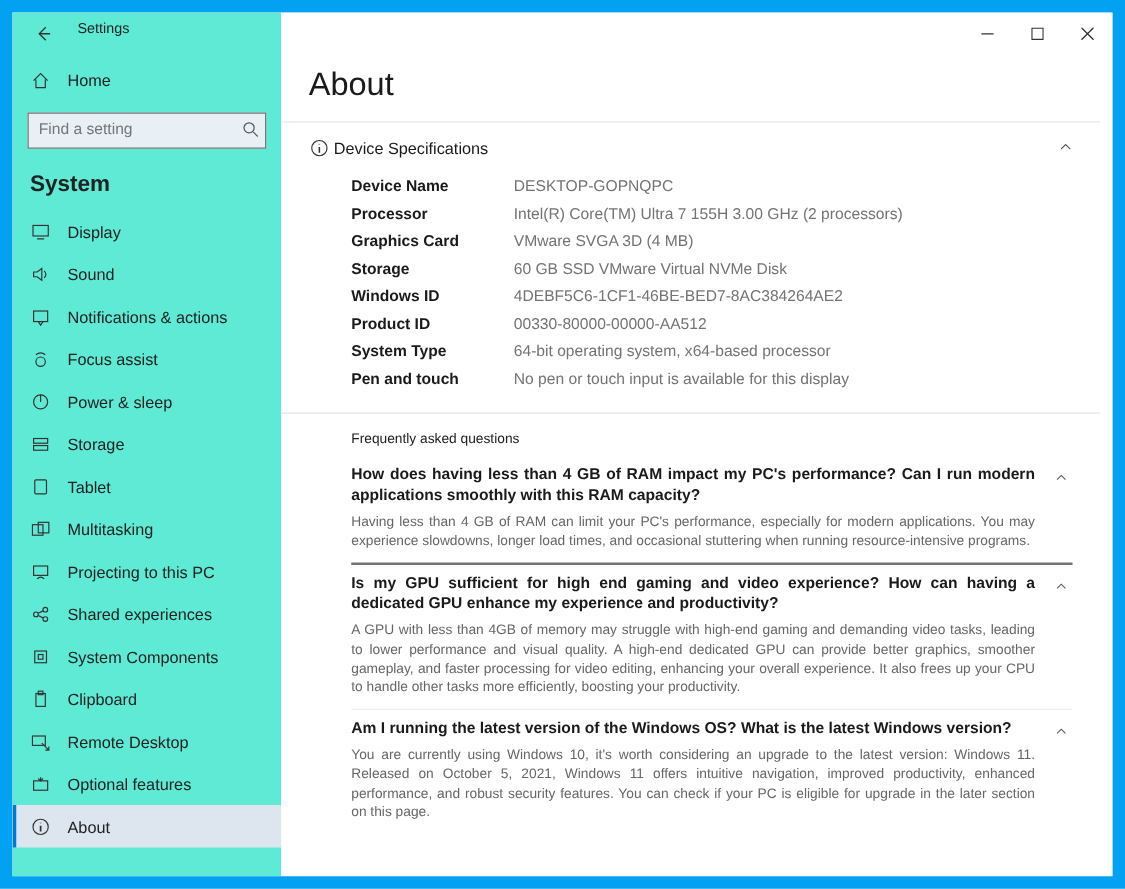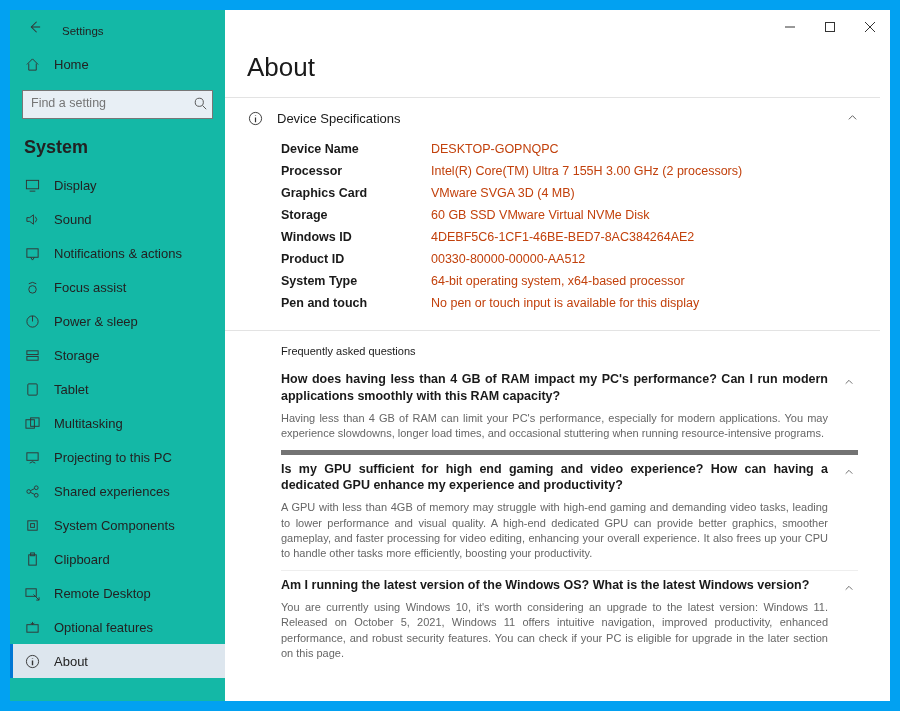--- a/index.html
+++ b/index.html
@@ -19,28 +19,28 @@
       overflow: hidden;
     }
     .titlebar {
       position: absolute;
       top: 0; left: 0; right: 0;
       height: 34px;
       display: flex;
       align-items: center;
       z-index: 10;
     }
-    .titlebar-left { display: flex; align-items: flex-end; padding-left: 14px; }
+    .titlebar-left { display: flex; align-items: flex-start; padding-left: 14px; }
     .back-btn { width: 20px; height: 20px; display: flex; align-items: center; justify-content: center; cursor: pointer; margin-right: 18px; }
     .title-text { font-size: 11.5px; color: #222; }
     .titlebar-right { margin-left: auto; display: flex; }
     .win-btn { width: 40px; height: 28px; display: flex; align-items: center; justify-content: center; cursor: pointer; }
     .sidebar {
       width: 215px;
-      background: #14b8a6;
+      background: #5eead4;
       padding-top: 34px;
       display: flex;
       flex-direction: column;
       flex-shrink: 0;
     }
     .home-item, .nav-item {
       display: flex;
       align-items: center;
       padding: 9px 14px;
       cursor: pointer;
@@ -78,31 +78,31 @@
     .content-scroll { flex: 1; overflow-y: auto; padding: 0 10px 12px 0; }
     .section {
       border-top: 1px solid #e3e3e3;
       margin-left: 0;
     }
     .section-header {
       display: flex;
       align-items: center;
       padding: 12px 22px;
       cursor: pointer;
-      gap: 14px;
+      gap: 4px;
     }
     .section-header .sec-icon { width: 16px; height: 16px; display:flex; align-items:center; justify-content:center; }
     .section-title { font-size: 13px; flex: 1; }
     .chevron { color: #555; }
     .spec-grid {
       padding: 0 22px 16px 56px;
     }
     .spec-row { display: flex; padding: 2px 0; }
-    .spec-label { width: 150px; font-size: 12.5px; font-weight: 600; color: #1a1a1a; flex-shrink:0; line-height: 18px; }
-    .spec-value { font-size: 12.5px; color: #c2410c; line-height: 18px; }
+    .spec-label { width: 130px; font-size: 12.5px; font-weight: 600; color: #1a1a1a; flex-shrink:0; line-height: 18px; }
+    .spec-value { font-size: 12.5px; color: #737373; line-height: 18px; }
     .faq-header-title { font-size: 11px; color: #1a1a1a; padding: 14px 22px 8px 56px; }
     .faq-item { position: relative; padding: 6px 30px 8px 0; }
     .faq-q { font-size: 12.5px; font-weight: 600; color: #1a1a1a; line-height: 1.35; text-align: justify;}
     .faq-a { font-size: 11px; color: #666; line-height: 1.4; margin-top: 6px; text-align: justify;}
     .faq-chev { position: absolute; right: 4px; top: 10px; color: #555; }
   </style>
 </head>
 <body>
 
 <div class="window">
@@ -353,21 +353,21 @@
       <div class="section">
         <div class="faq-header-title">Frequently asked questions</div>
         <div style="padding: 0 22px 10px 56px;">
           <div class="faq-item">
             <div class="faq-q">How does having less than 4 GB of RAM impact my PC's performance? Can I run modern applications smoothly with this RAM capacity?</div>
             <span class="faq-chev"><svg width="10" height="10" viewBox="0 0 12 12">
                   <path d="M2 8 L6 4 L10 8" stroke="#555" fill="none"></path>
                 </svg></span>
             <div class="faq-a">Having less than 4 GB of RAM can limit your PC's performance, especially for modern applications. You may experience slowdowns, longer load times, and occasional stuttering when running resource-intensive programs.</div>
           </div>
-          <div class="faq-item" style="border-top:5px solid #737373">
+          <div class="faq-item" style="border-top:2px solid #737373">
             <div class="faq-q">Is my GPU sufficient for high end gaming and video experience? How can having a dedicated GPU enhance my experience and productivity?</div>
             <span class="faq-chev"><svg width="10" height="10" viewBox="0 0 12 12">
                   <path d="M2 8 L6 4 L10 8" stroke="#555" fill="none"></path>
                 </svg></span>
             <div class="faq-a">A GPU with less than 4GB of memory may struggle with high-end gaming and demanding video tasks, leading to lower performance and visual quality. A high-end dedicated GPU can provide better graphics, smoother gameplay, and faster processing for video editing, enhancing your overall experience. It also frees up your CPU to handle other tasks more efficiently, boosting your productivity.</div>
           </div>
           <div class="faq-item" style="border-top:1px solid #eee">
             <div class="faq-q">Am I running the latest version of the Windows OS? What is the latest Windows version?</div>
             <span class="faq-chev"><svg width="10" height="10" viewBox="0 0 12 12">
                   <path d="M2 8 L6 4 L10 8" stroke="#555" fill="none"></path>

